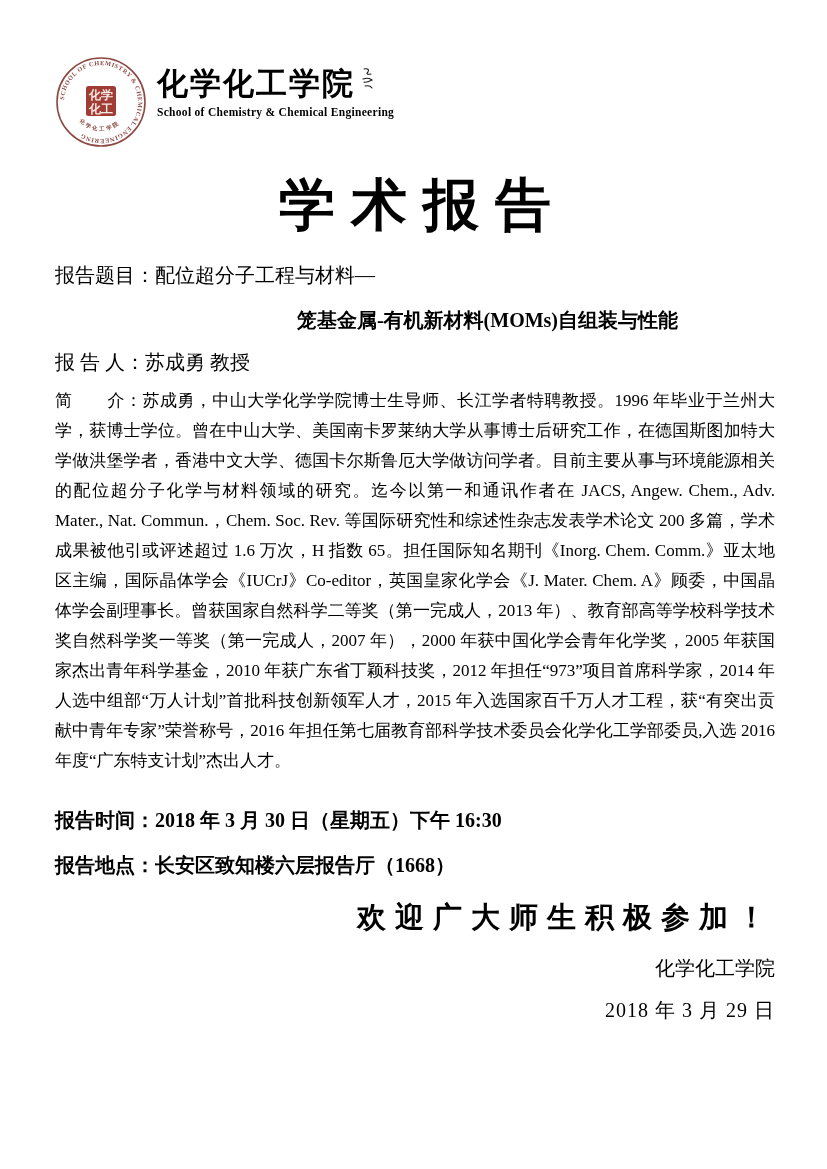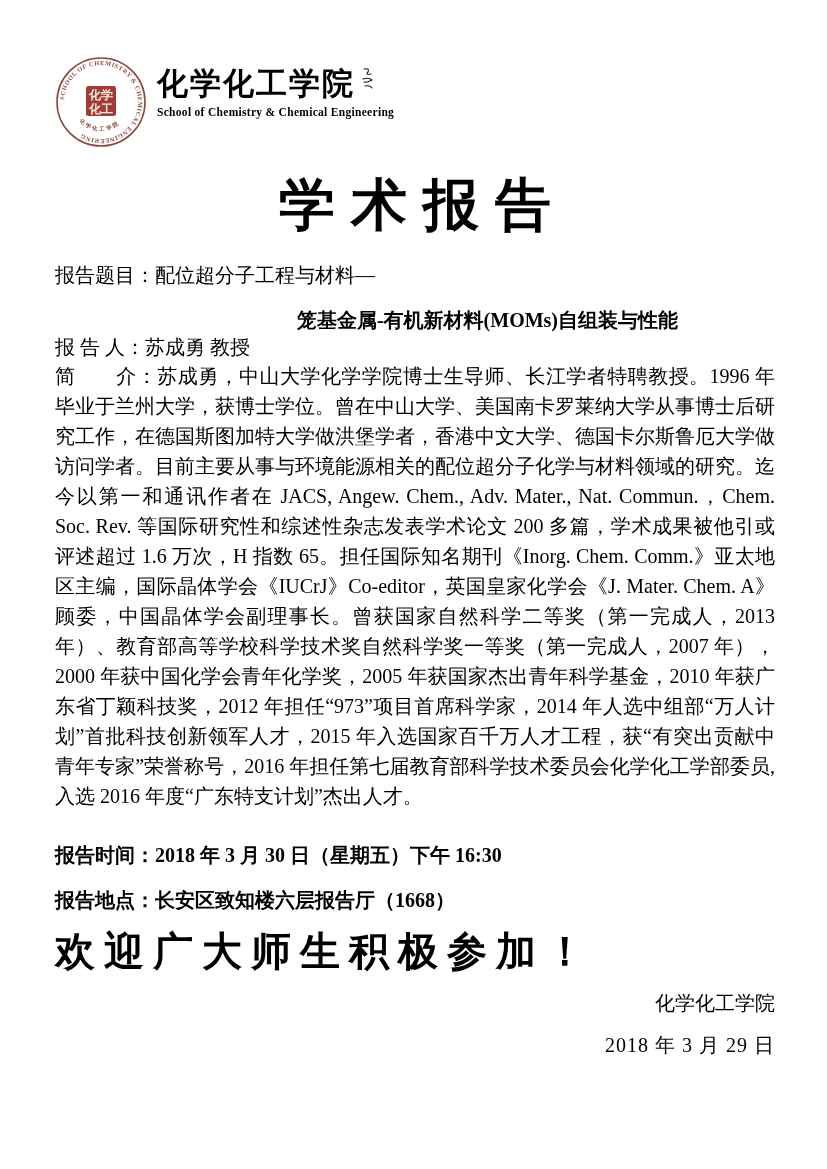--- a/index.html
+++ b/index.html
@@ -33,32 +33,32 @@
   }
   .doc-number {
     text-align:center; font-size:22px; letter-spacing:2px;
     margin-top:10px; line-height:26px;
   }
   
   .fields { margin-top:20px; font-size:20px; }
   .row { line-height:27px; }
   .bold { font-weight:normal; }
   .topic-line2 { padding-left:145px; margin-top:18px; font-weight:bold;text-align:center; }
-  .speaker-row { }
+  .speaker-row { margin-top:15px; }
   .affil-row { padding-left:105px; margin-top:3px; }
   .bio {
-    text-align:justify;
-    line-height:30px; font-size:20px;
+    margin-top:10px; text-align:justify;
+    line-height:30px; font-size:17px;
   }
   .schedule-time { margin-top:30px; font-weight:bold; line-height:28px; }
   .schedule-loc  { margin-top:17px; font-weight:bold; line-height:28px; }
   
   .welcome {
-    margin-top:16px; text-align:left;
-    font-size:40px; font-weight:bold; letter-spacing:9px;
+    margin-top:16px; text-align:right;
+    font-size:29px; font-weight:bold; letter-spacing:9px;
     line-height:44px;
   }
   .footer { text-align:right; font-size:20px; margin-top:16px; }
   .footer-sig  { line-height:26px; }
   .footer-date { line-height:26px; margin-top:16px; letter-spacing:1px; }
 </style>
 </head>
 <body>
 
 <div class="page">

